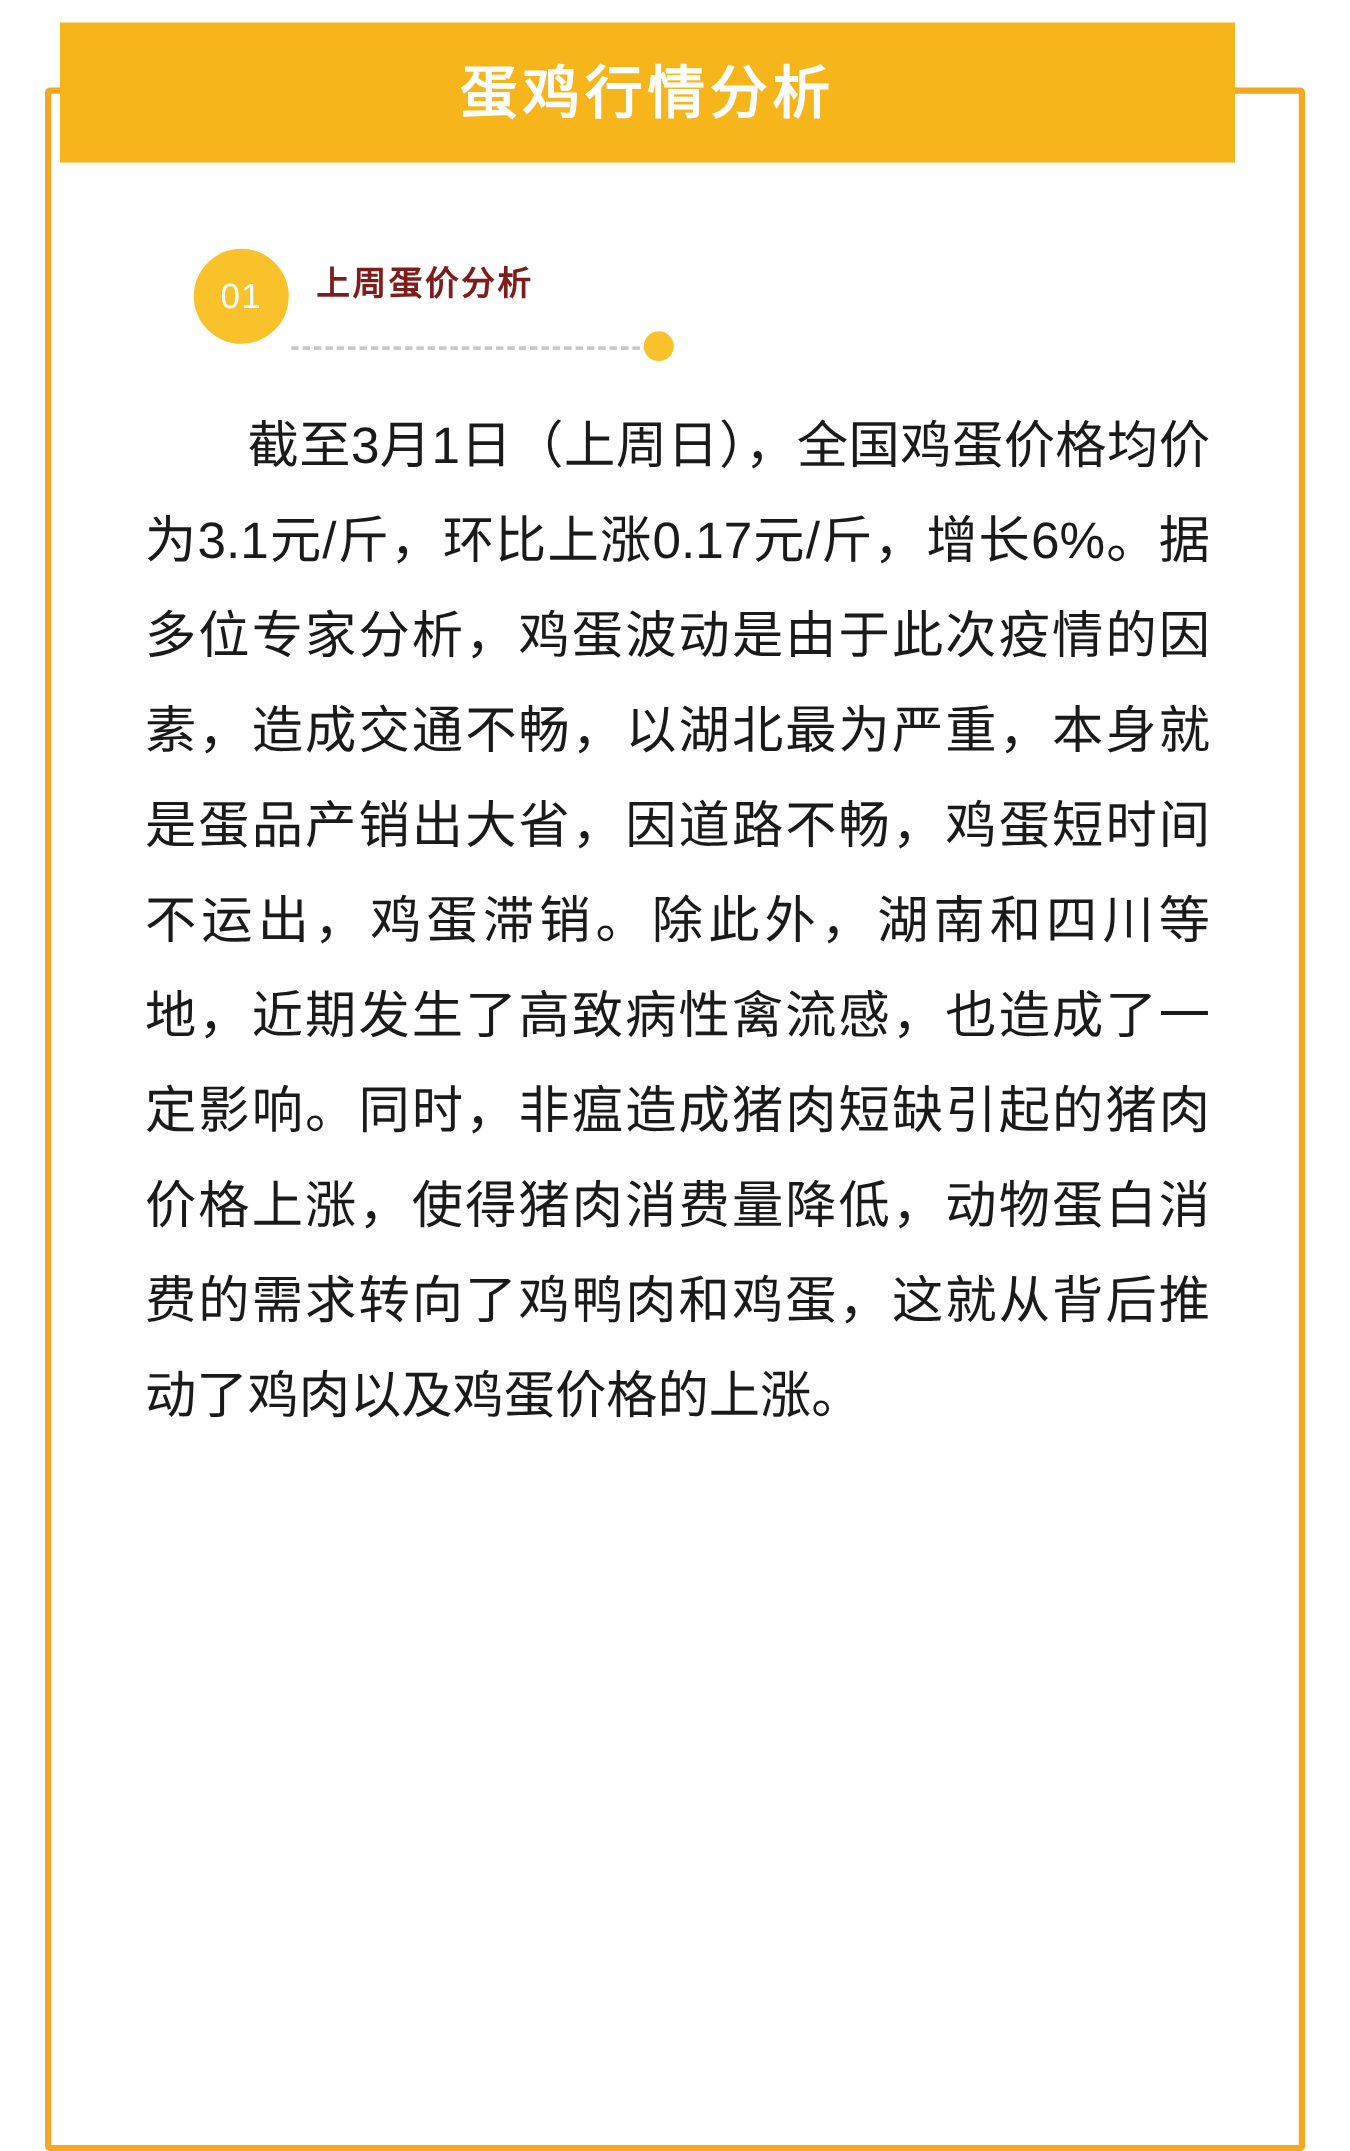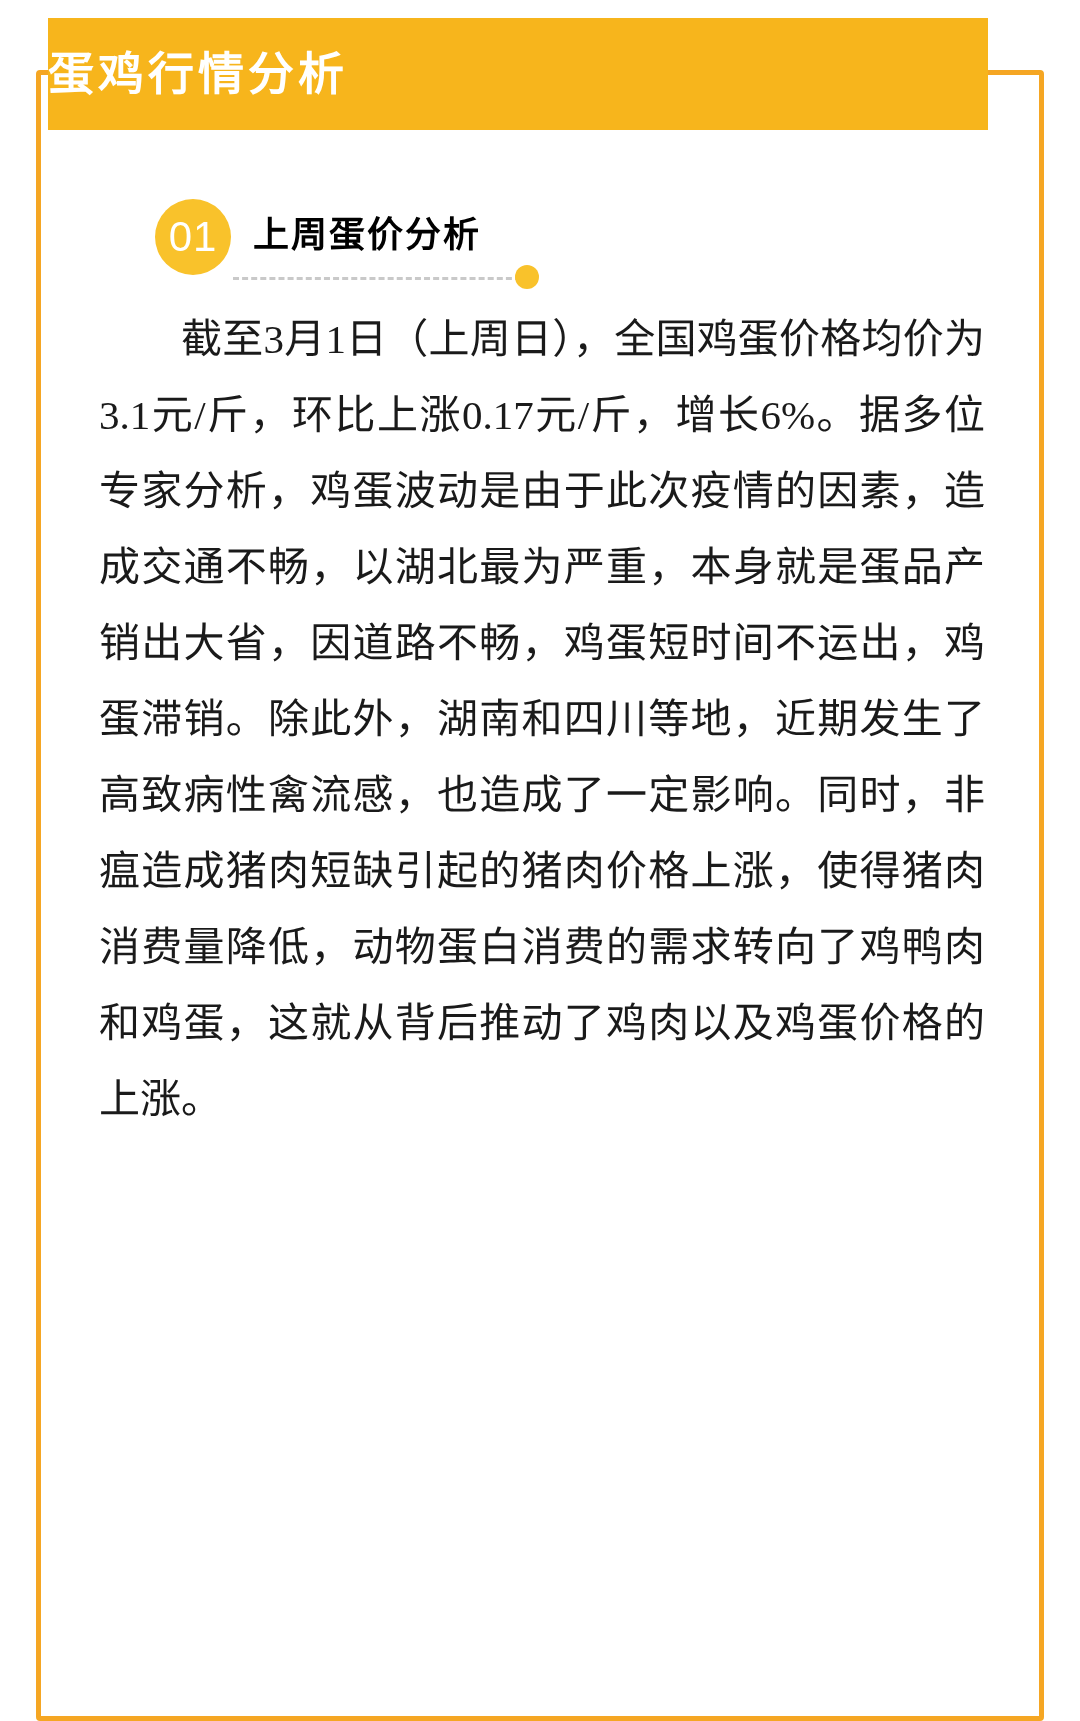--- a/index.html
+++ b/index.html
@@ -39,21 +39,21 @@
 
   .title-bar {
     position: absolute;
     left: 12px;
     top: 0px;
     width: 940px;
     height: 112px;
     background: #f7b51c;
     display: flex;
     align-items: center;
-    justify-content: flex-start;
+    justify-content: center;
     z-index: 3;
   }
 
   .title-bar .title-text {
     color: #ffffff;
     font-size: 46px;
     font-weight: bold;
     letter-spacing: 4px;
     line-height: 1;
   }
@@ -78,35 +78,35 @@
 
   .badge {
     position: absolute;
     left: 68px;
     top: 8px;
     width: 76px;
     height: 76px;
     border-radius: 50%;
     background: #f9c22b;
     color: #ffffff;
-    font-size: 42px;
+    font-size: 28px;
     font-weight: 500;
     display: flex;
     align-items: center;
     justify-content: center;
     letter-spacing: 1px;
   }
 
   .section-title {
     position: absolute;
     left: 166px;
     top: 14px;
-    font-size: 36px;
+    font-size: 27px;
     font-weight: bold;
-    color: #000000;
+    color: #7f1d1d;
     letter-spacing: 2px;
   }
 
   .dotted-rule {
     position: absolute;
     left: 146px;
     top: 86px;
     width: 288px;
     border-top: 3px dashed #c9c9c9;
   }
@@ -115,29 +115,29 @@
     position: absolute;
     left: 428px;
     top: 74px;
     width: 24px;
     height: 24px;
     border-radius: 50%;
     background: #f9c22b;
   }
 
   .body-text {
-    margin: 0;
+    margin: 17px;
     padding: 0 8px 0 12px;
     font-size: 41px;
     line-height: 76px;
     color: #1a1a1a;
     text-indent: 82px;
     letter-spacing: 0px;
     text-align: justify;
-    font-family: Liberation Serif, serif;
+    font-family: Liberation Sans, sans-serif;
   }
 
   .body-text + .body-text {
     margin-top: 0px;
   }
 </style>
 </head>
 <body>
 
 <div class="page">

